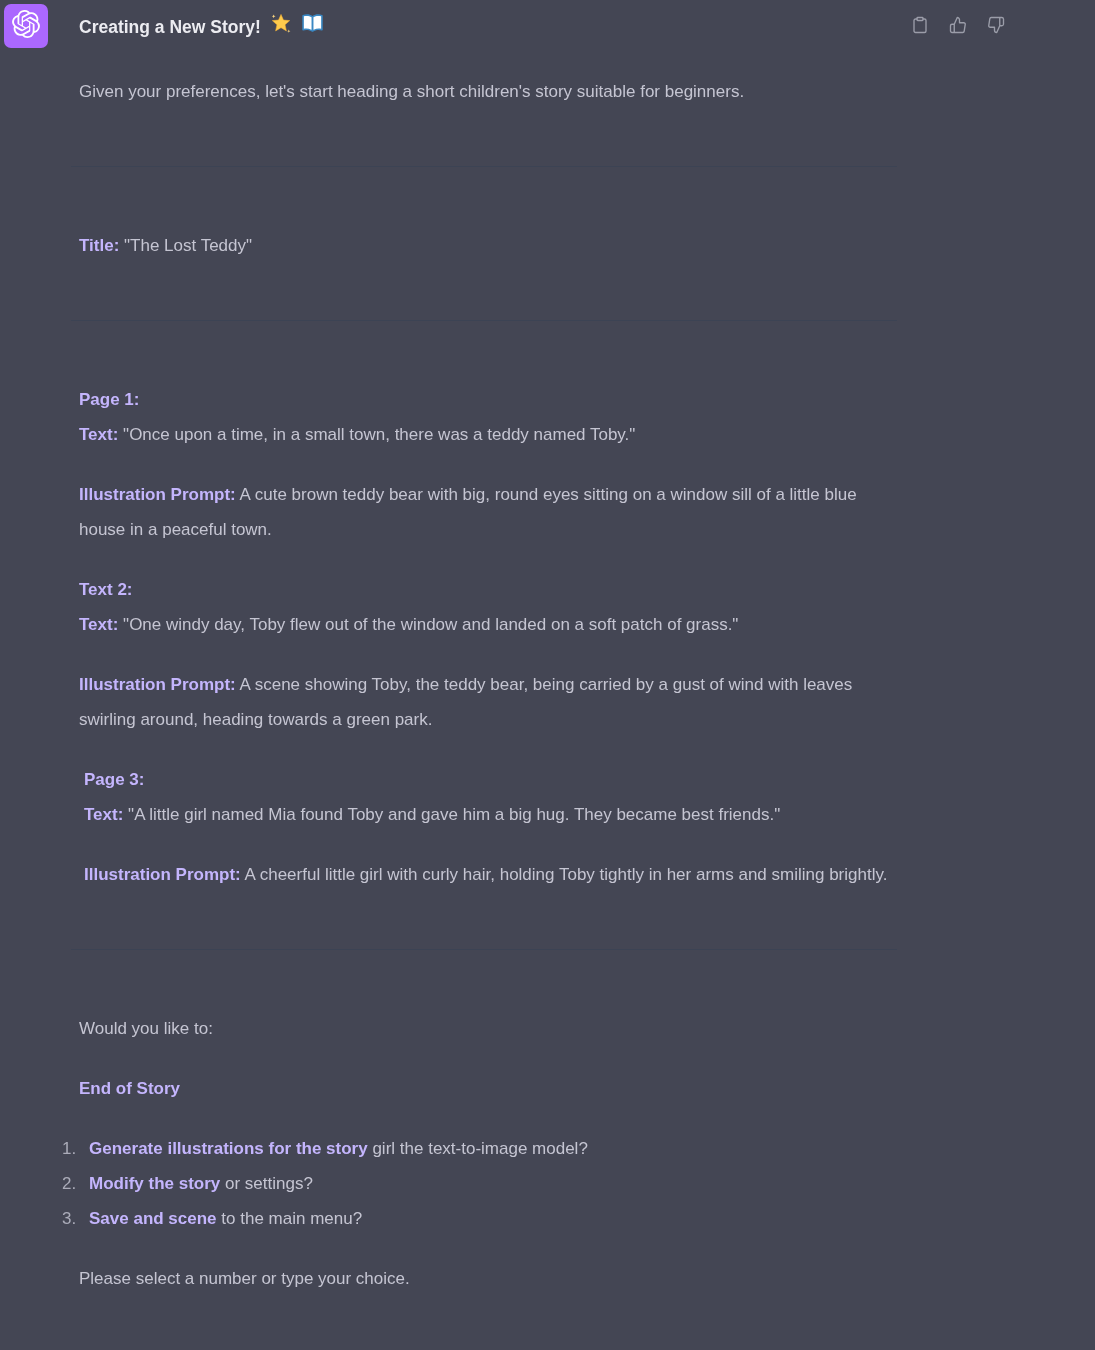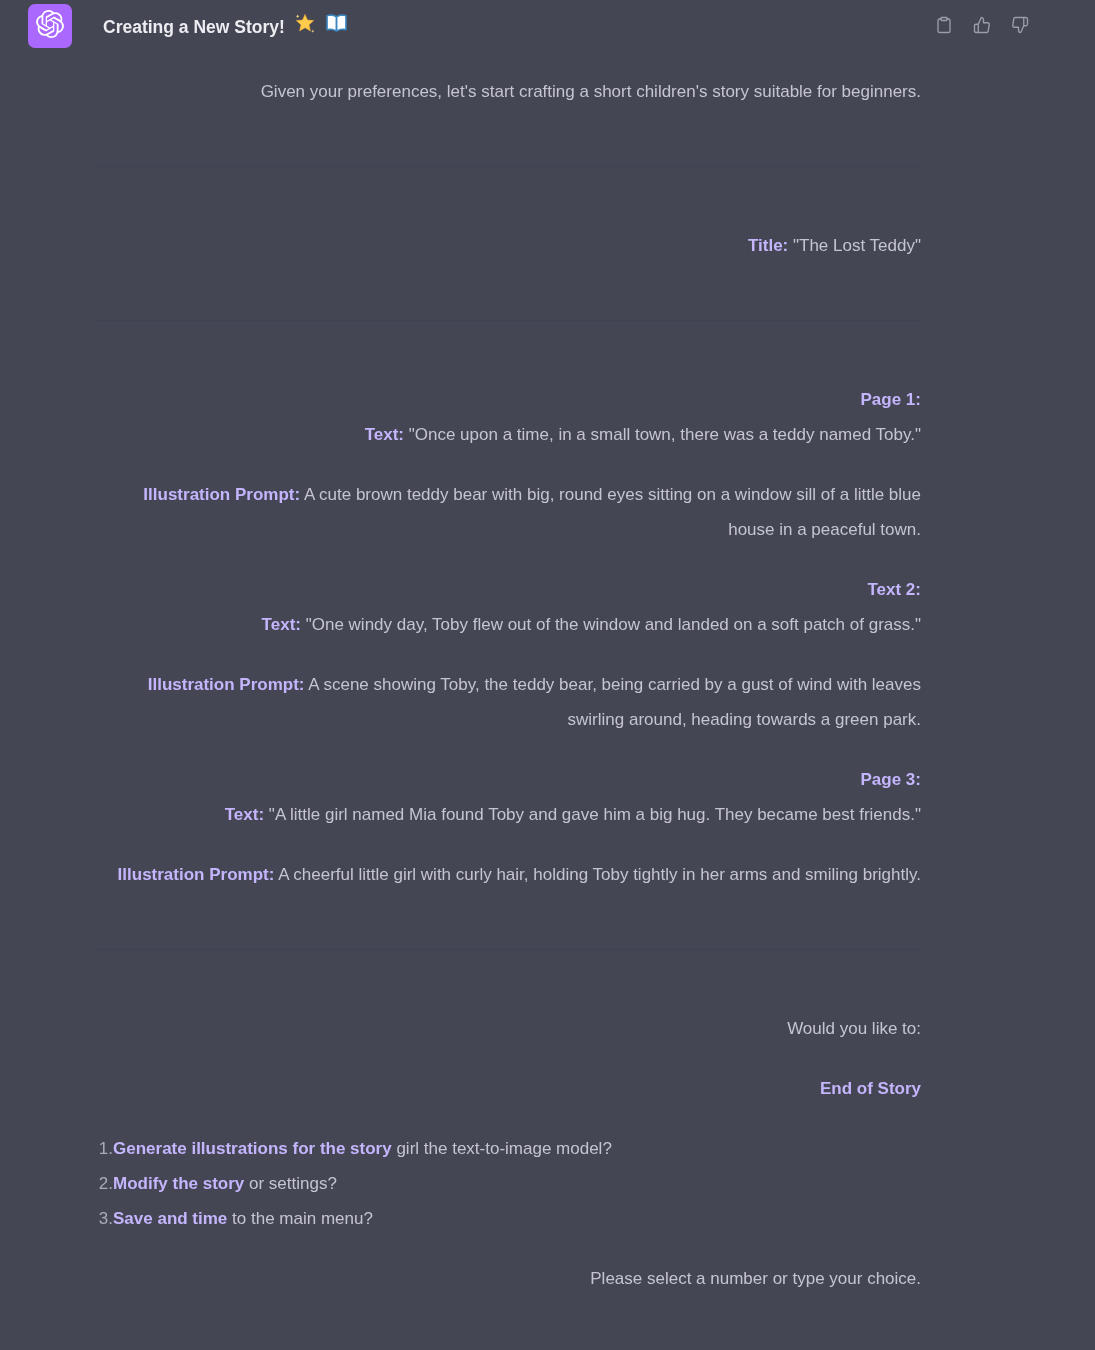--- a/index.html
+++ b/index.html
@@ -3,21 +3,21 @@
 <meta charset="utf-8">
 <style>
   * { box-sizing: border-box; }
   html, body { margin: 0; padding: 0; }
   body {
     width: 1095px; height: 1350px;
     background: #444654;
     font-family: "Liberation Sans", sans-serif;
     overflow: hidden;
   }
-  .msg { display: flex; align-items: flex-start; padding: 4px 0 0 28px; text-align: right; }
+  .msg { display: flex; align-items: flex-start; padding: 4px 0 0 4px; }
   .avatar {
     flex: 0 0 44px; width: 44px; height: 44px;
     border-radius: 7px; background: #AB68FF;
     display: flex; align-items: center; justify-content: center;
   }
   .content {
     width: 818px; margin-left: 31px; padding-top: 8px;
     color: #C5C5D2; font-size: 17px;
   }
   .msg-title {
@@ -67,21 +67,21 @@
         </svg>
       </span>
       <span class="emoji">
         <svg width="23" height="23" viewBox="0 0 36 36">
           <path fill="#3B88C3" d="M33 4.5c-5-1.7-11-1.4-15 1.8C14 3.1 8 2.8 3 4.5c-.6.2-1 .8-1 1.4v22c0 .7.7 1.2 1.4 1 4.5-1.5 9.9-1.1 13.9 1.9.4.3 1 .3 1.4 0 4-3 9.4-3.4 13.9-1.9.7.2 1.4-.3 1.4-1v-22c0-.6-.4-1.2-1-1.4z"></path>
           <path fill="#FFFFFF" d="M16.5 8.1C13 5.9 8.3 5.6 4.5 6.8v19.4c3.8-.9 8-.4 11.5 1.6.2.1.5 0 .5-.3V8.1zm3 0c3.5-2.2 8.2-2.5 12-1.3v19.4c-3.8-.9-8-.4-11.5 1.6-.2.1-.5 0-.5-.3V8.1z"></path>
         </svg>
       </span>
     </div>
 
-    <p class="para intro">Given your preferences, let's start crafting a short children's story suitable for beginners.</p>
+    <p class="para intro">Given your preferences, let's start heading a short children's story suitable for beginners.</p>
 
     <hr class="divider">
 
     <p class="para"><span class="bold">Title:</span> <span>"The Lost Teddy"</span></p>
 
     <hr class="divider">
 
     <p class="para"><span class="bold">Page 1:</span><br><span class="bold">Text:</span> <span>"Once upon a time, in a small town, there was a teddy named Toby."</span></p>
 
     <p class="para"><span class="bold">Illustration Prompt:</span> <span>A cute brown teddy bear with big, round eyes sitting on a window sill of a little blue house in a peaceful town.</span></p>
@@ -104,21 +104,21 @@
       <li class="option">
           <span class="num">1.</span>
           <span><span class="bold">Generate illustrations for the story</span><span> girl the text-to-image model?</span></span>
         </li>
       <li class="option">
           <span class="num">2.</span>
           <span><span class="bold">Modify the story</span><span> or settings?</span></span>
         </li>
       <li class="option">
           <span class="num">3.</span>
-          <span><span class="bold">Save and time</span><span> to the main menu?</span></span>
+          <span><span class="bold">Save and scene</span><span> to the main menu?</span></span>
         </li>
     </ol>
 
     <p class="para">Please select a number or type your choice.</p>
 
   </div>
 
   <div class="actions">
     <button class="action-btn" title="Copy">
       <span>

